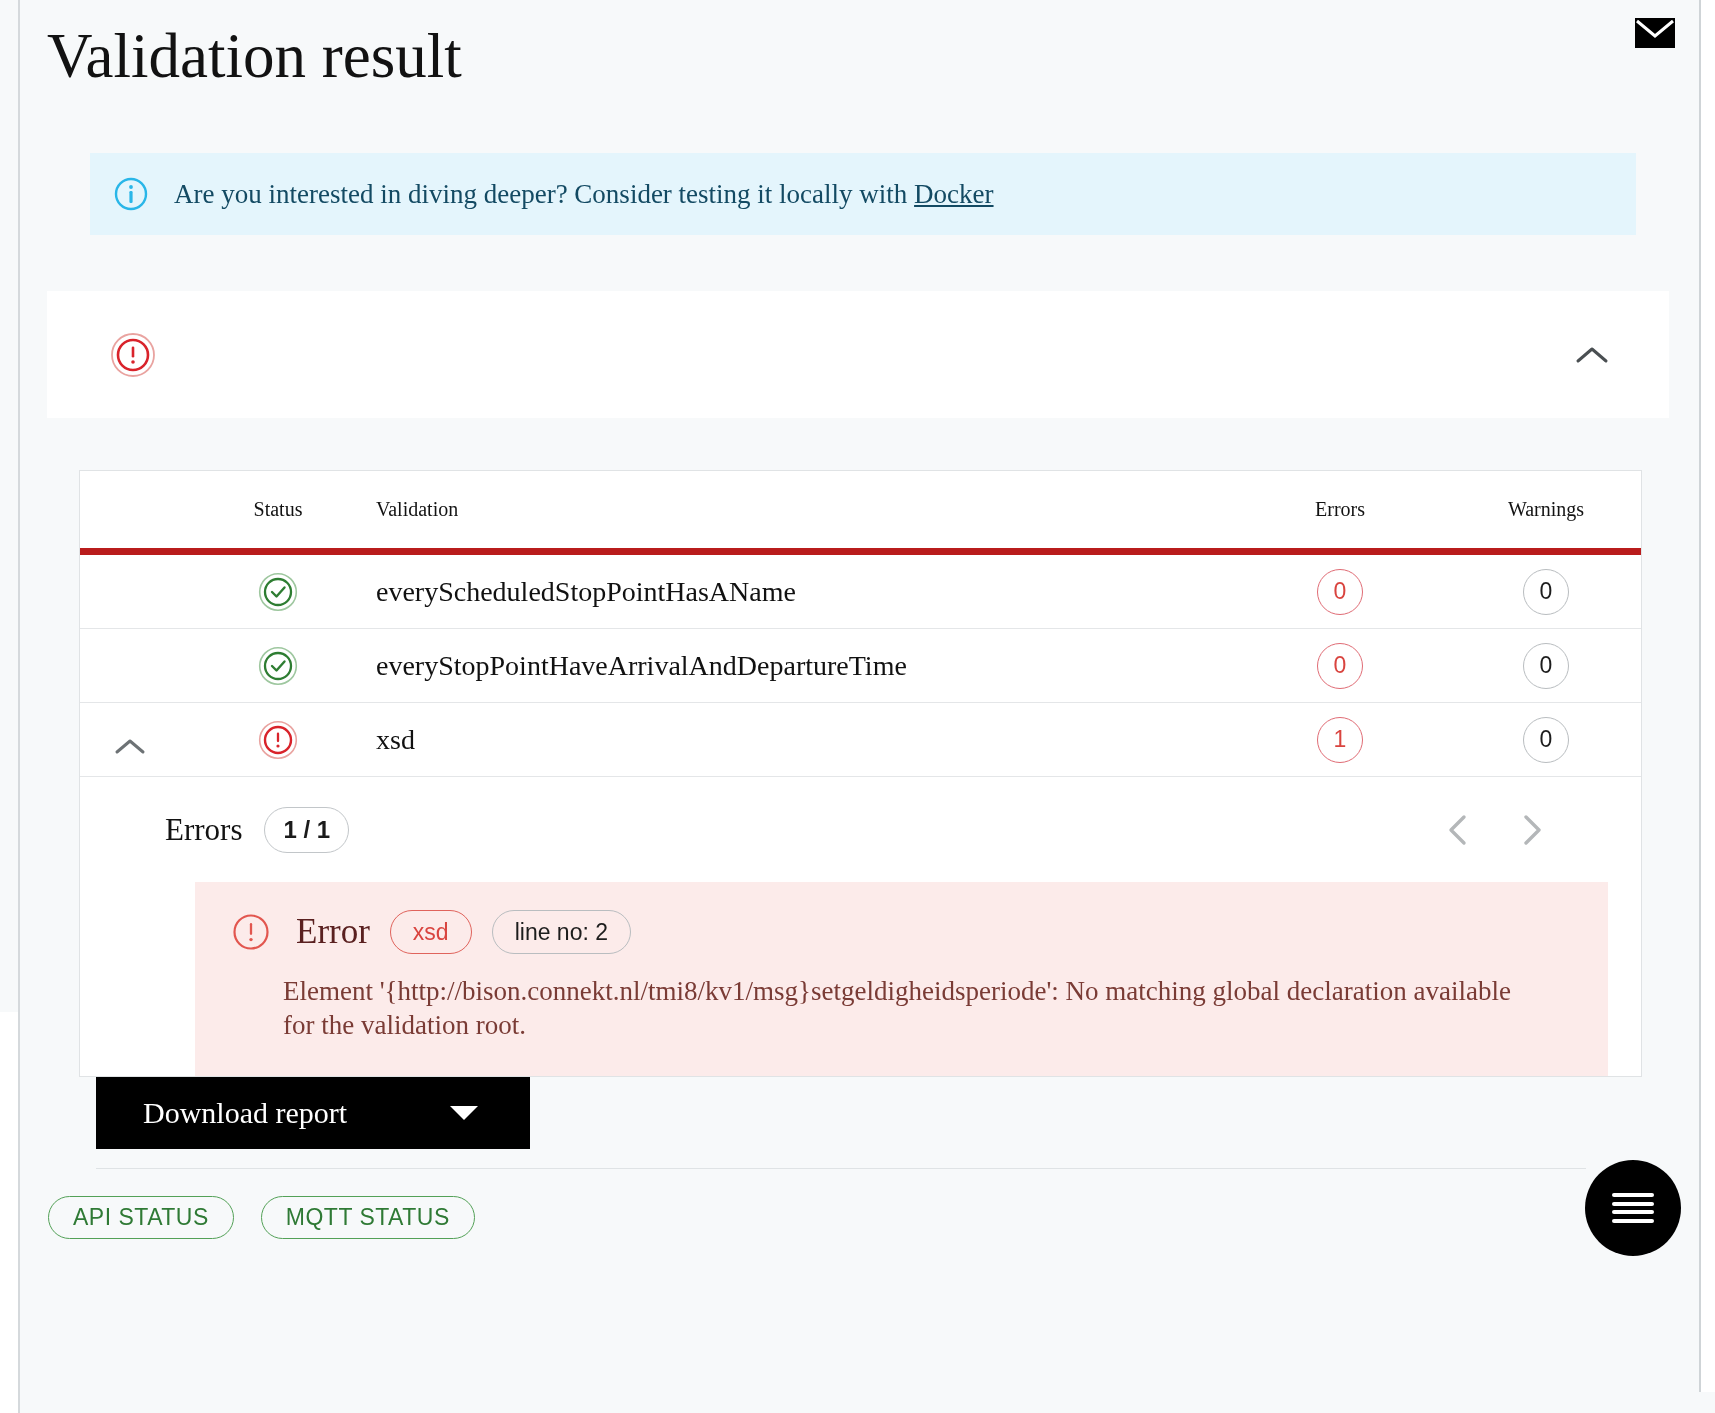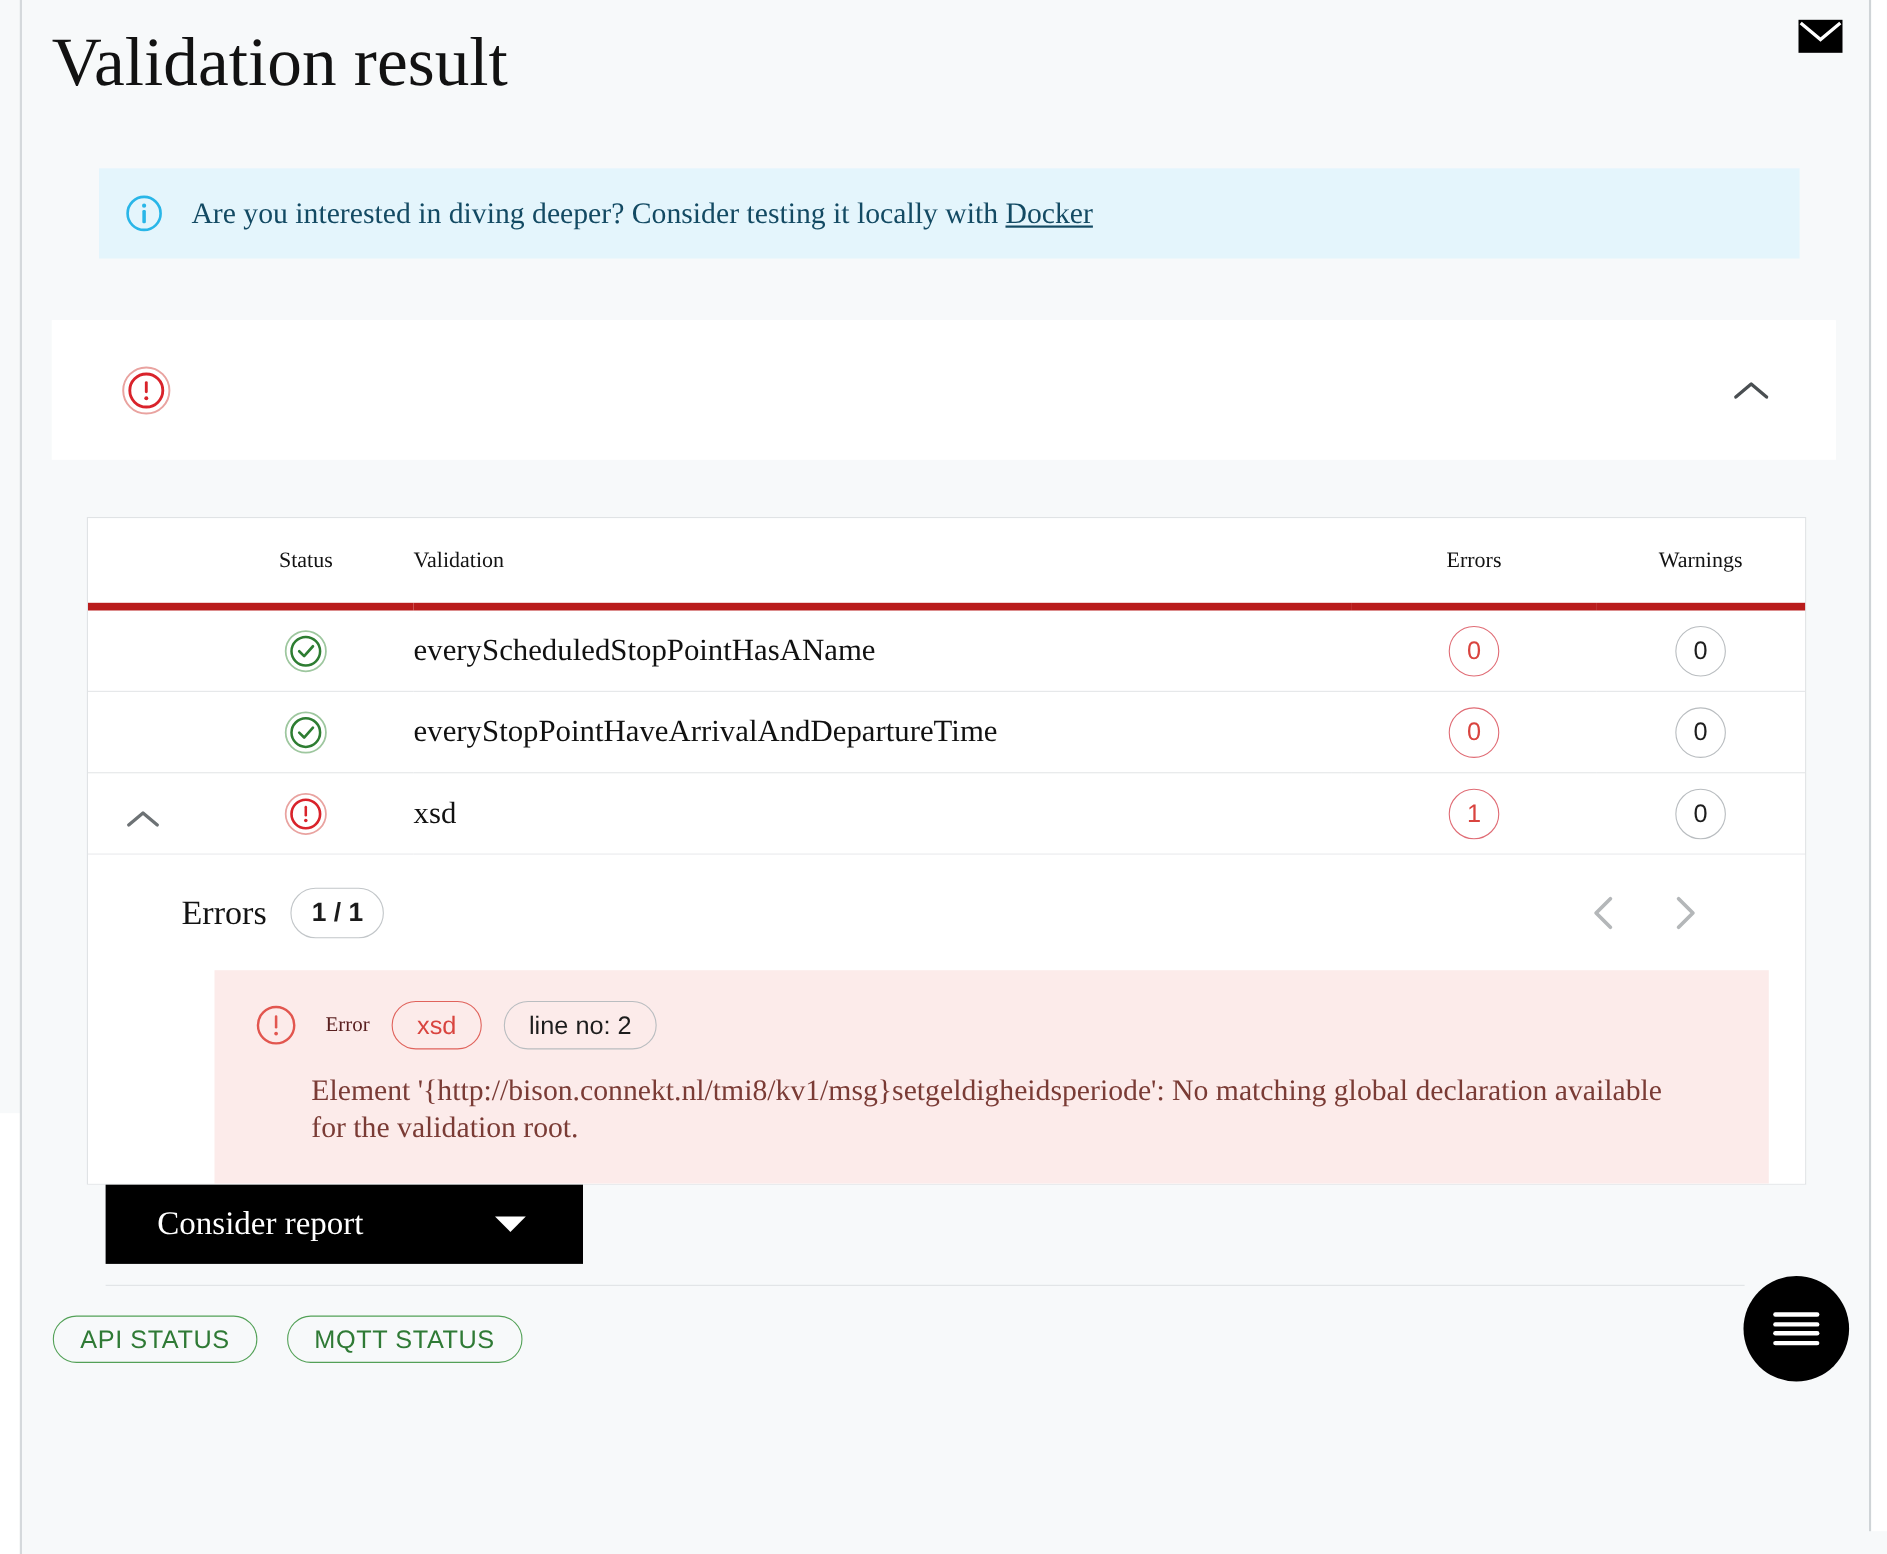--- a/index.html
+++ b/index.html
@@ -279,21 +279,21 @@
     align-items: center;
     padding-left: 37px;
   }
   .error-excl {
     width: 38px;
     height: 38px;
     flex: 0 0 38px;
   }
   .error-word {
     margin-left: 26px;
-    font-size: 19px;
+    font-size: 35px;
     color: #5a2020;
     font-family: Liberation Serif, serif;
   }
   .tag-pill {
     margin-left: 20px;
     display: inline-flex;
     align-items: center;
     justify-content: center;
     height: 44px;
     padding: 0 22px;
@@ -598,21 +598,21 @@
             <span class="error-word">Error</span>
             <span class="tag-pill tag-xsd">xsd</span>
             <span class="tag-pill tag-line">line no: 2</span>
           </div>
           <div class="error-msg">Element '{http://bison.connekt.nl/tmi8/kv1/msg}setgeldigheidsperiode': No matching global declaration available for the validation root.</div>
         </div>
       </div>
     </div>
 
     <div class="download-btn">
-      <span class="download-label">Consider report</span>
+      <span class="download-label">Download report</span>
       <span class="download-caret"></span>
     </div>
 
     <div class="footer-divider"></div>
     <div class="status-chips">
       <span class="status-chip">API STATUS</span>
       <span class="status-chip">MQTT STATUS</span>
     </div>
 
     <div class="fab">

